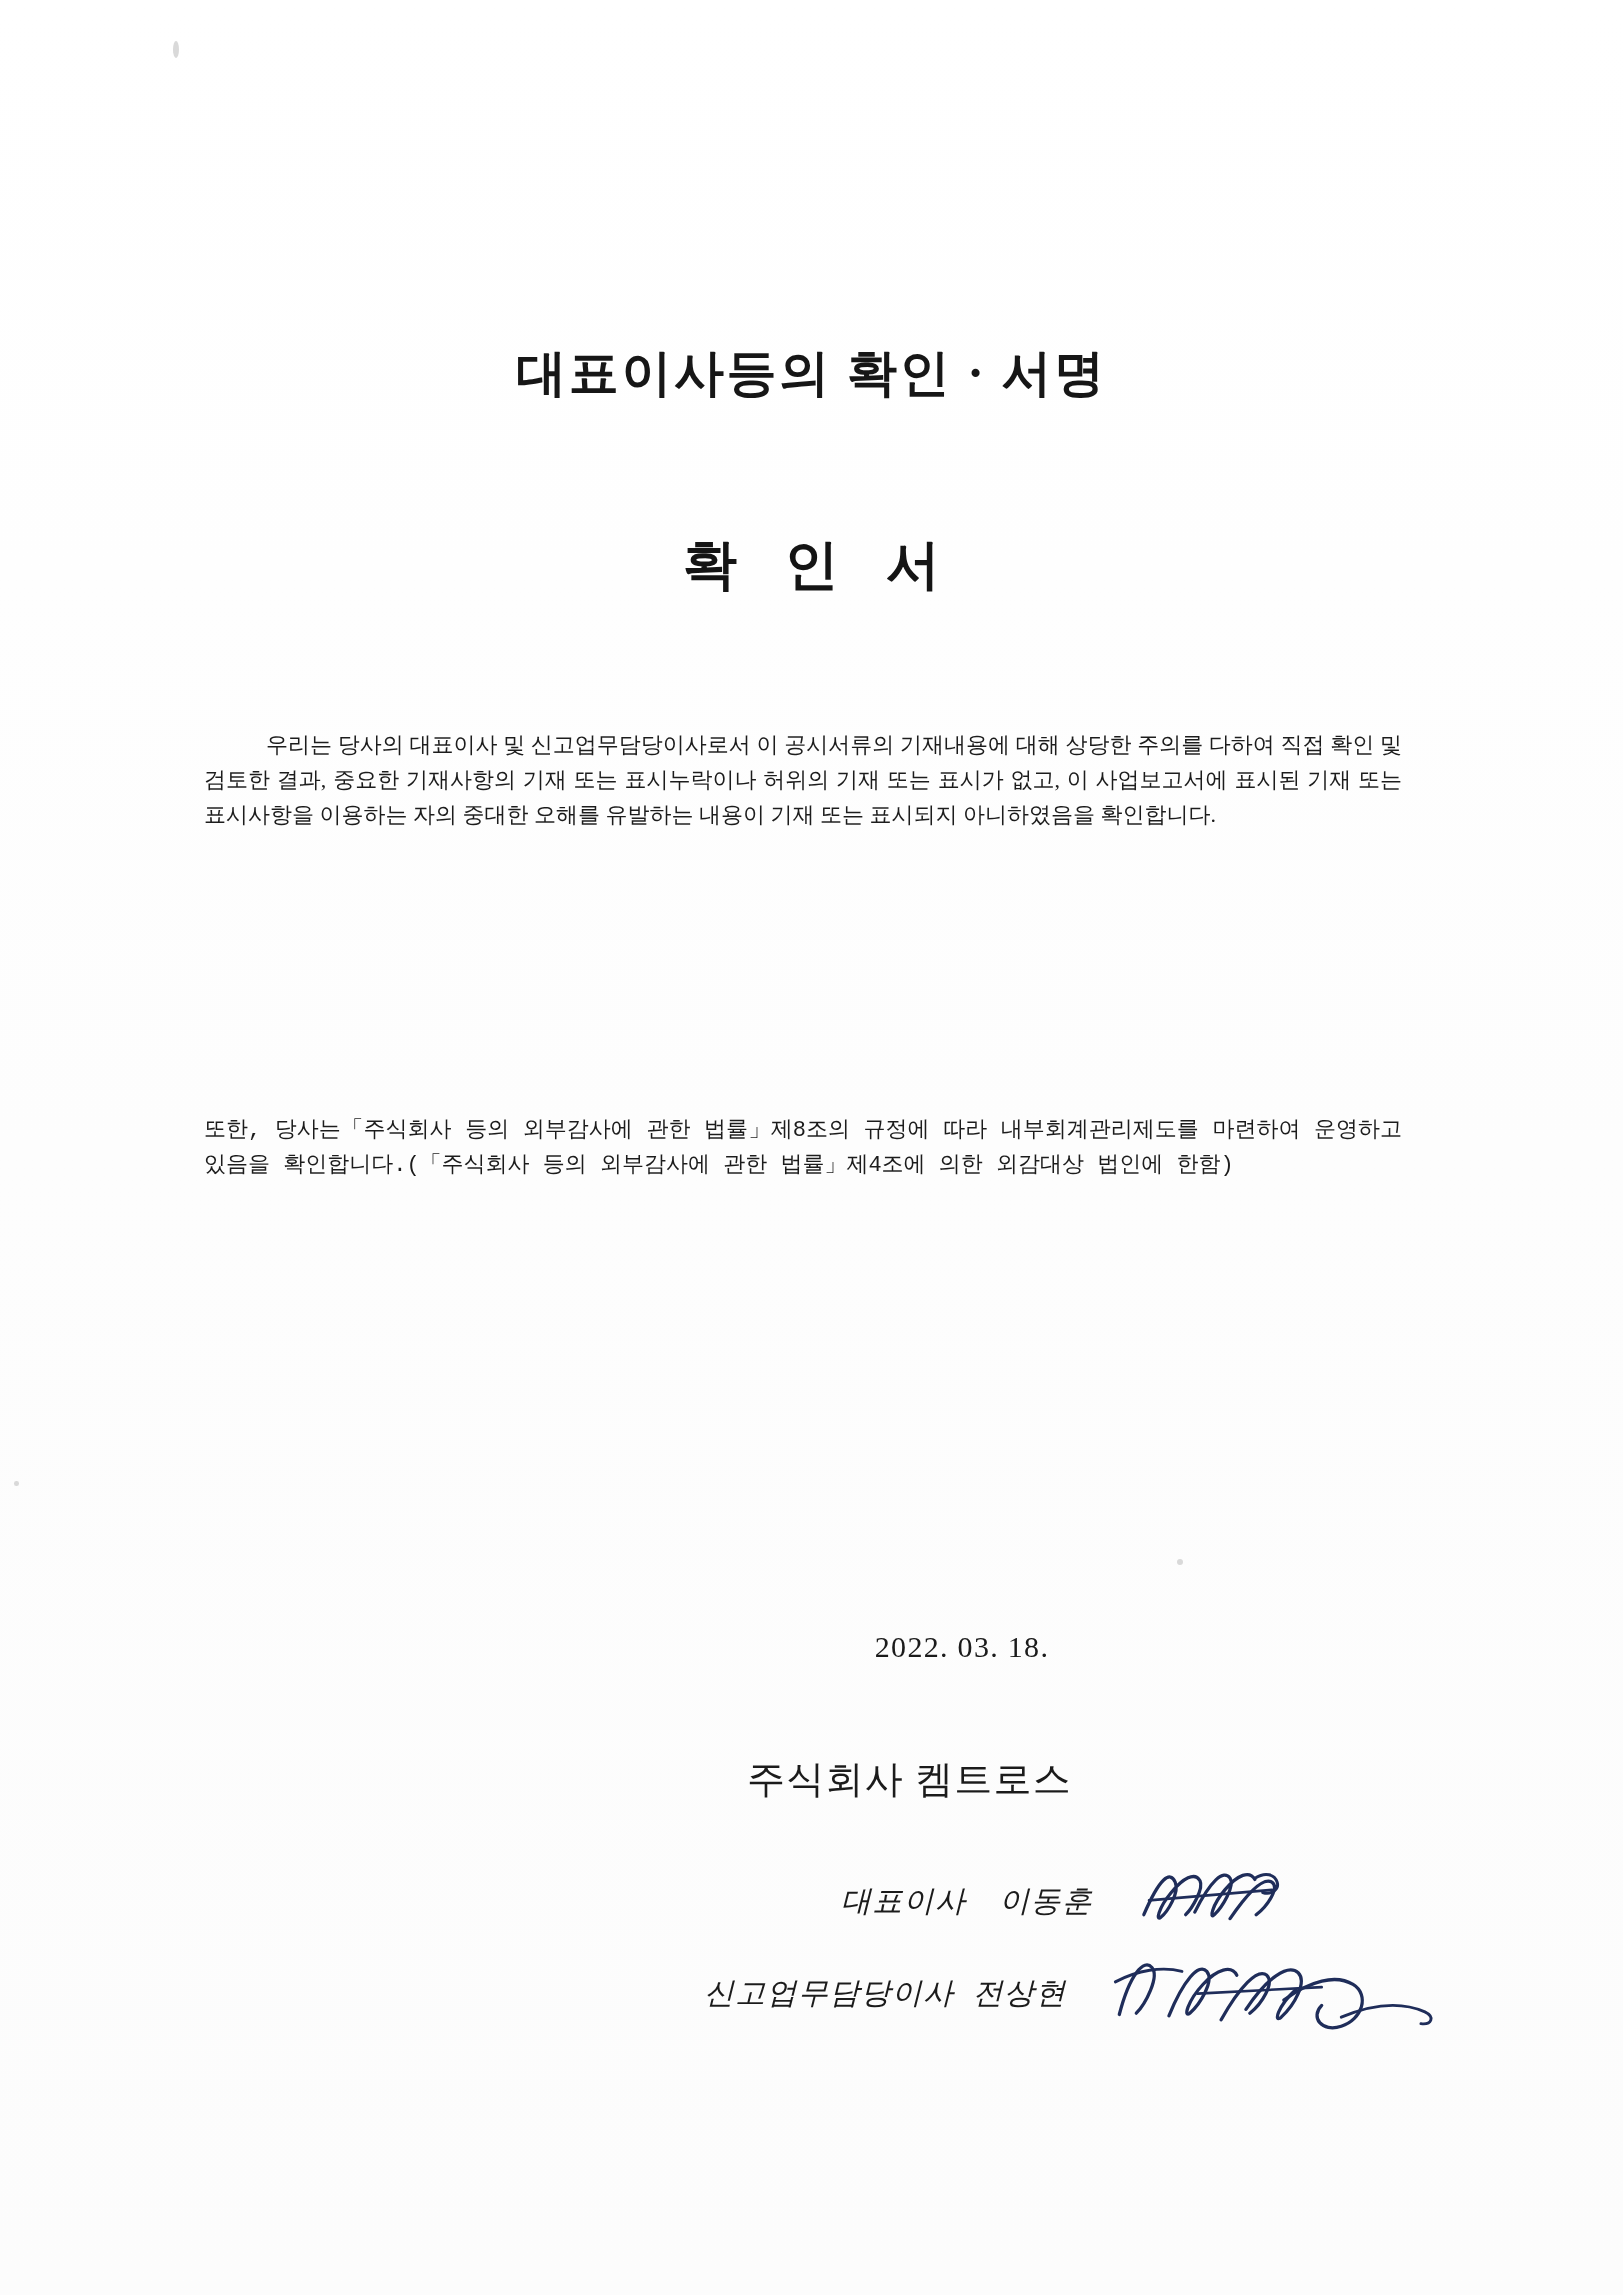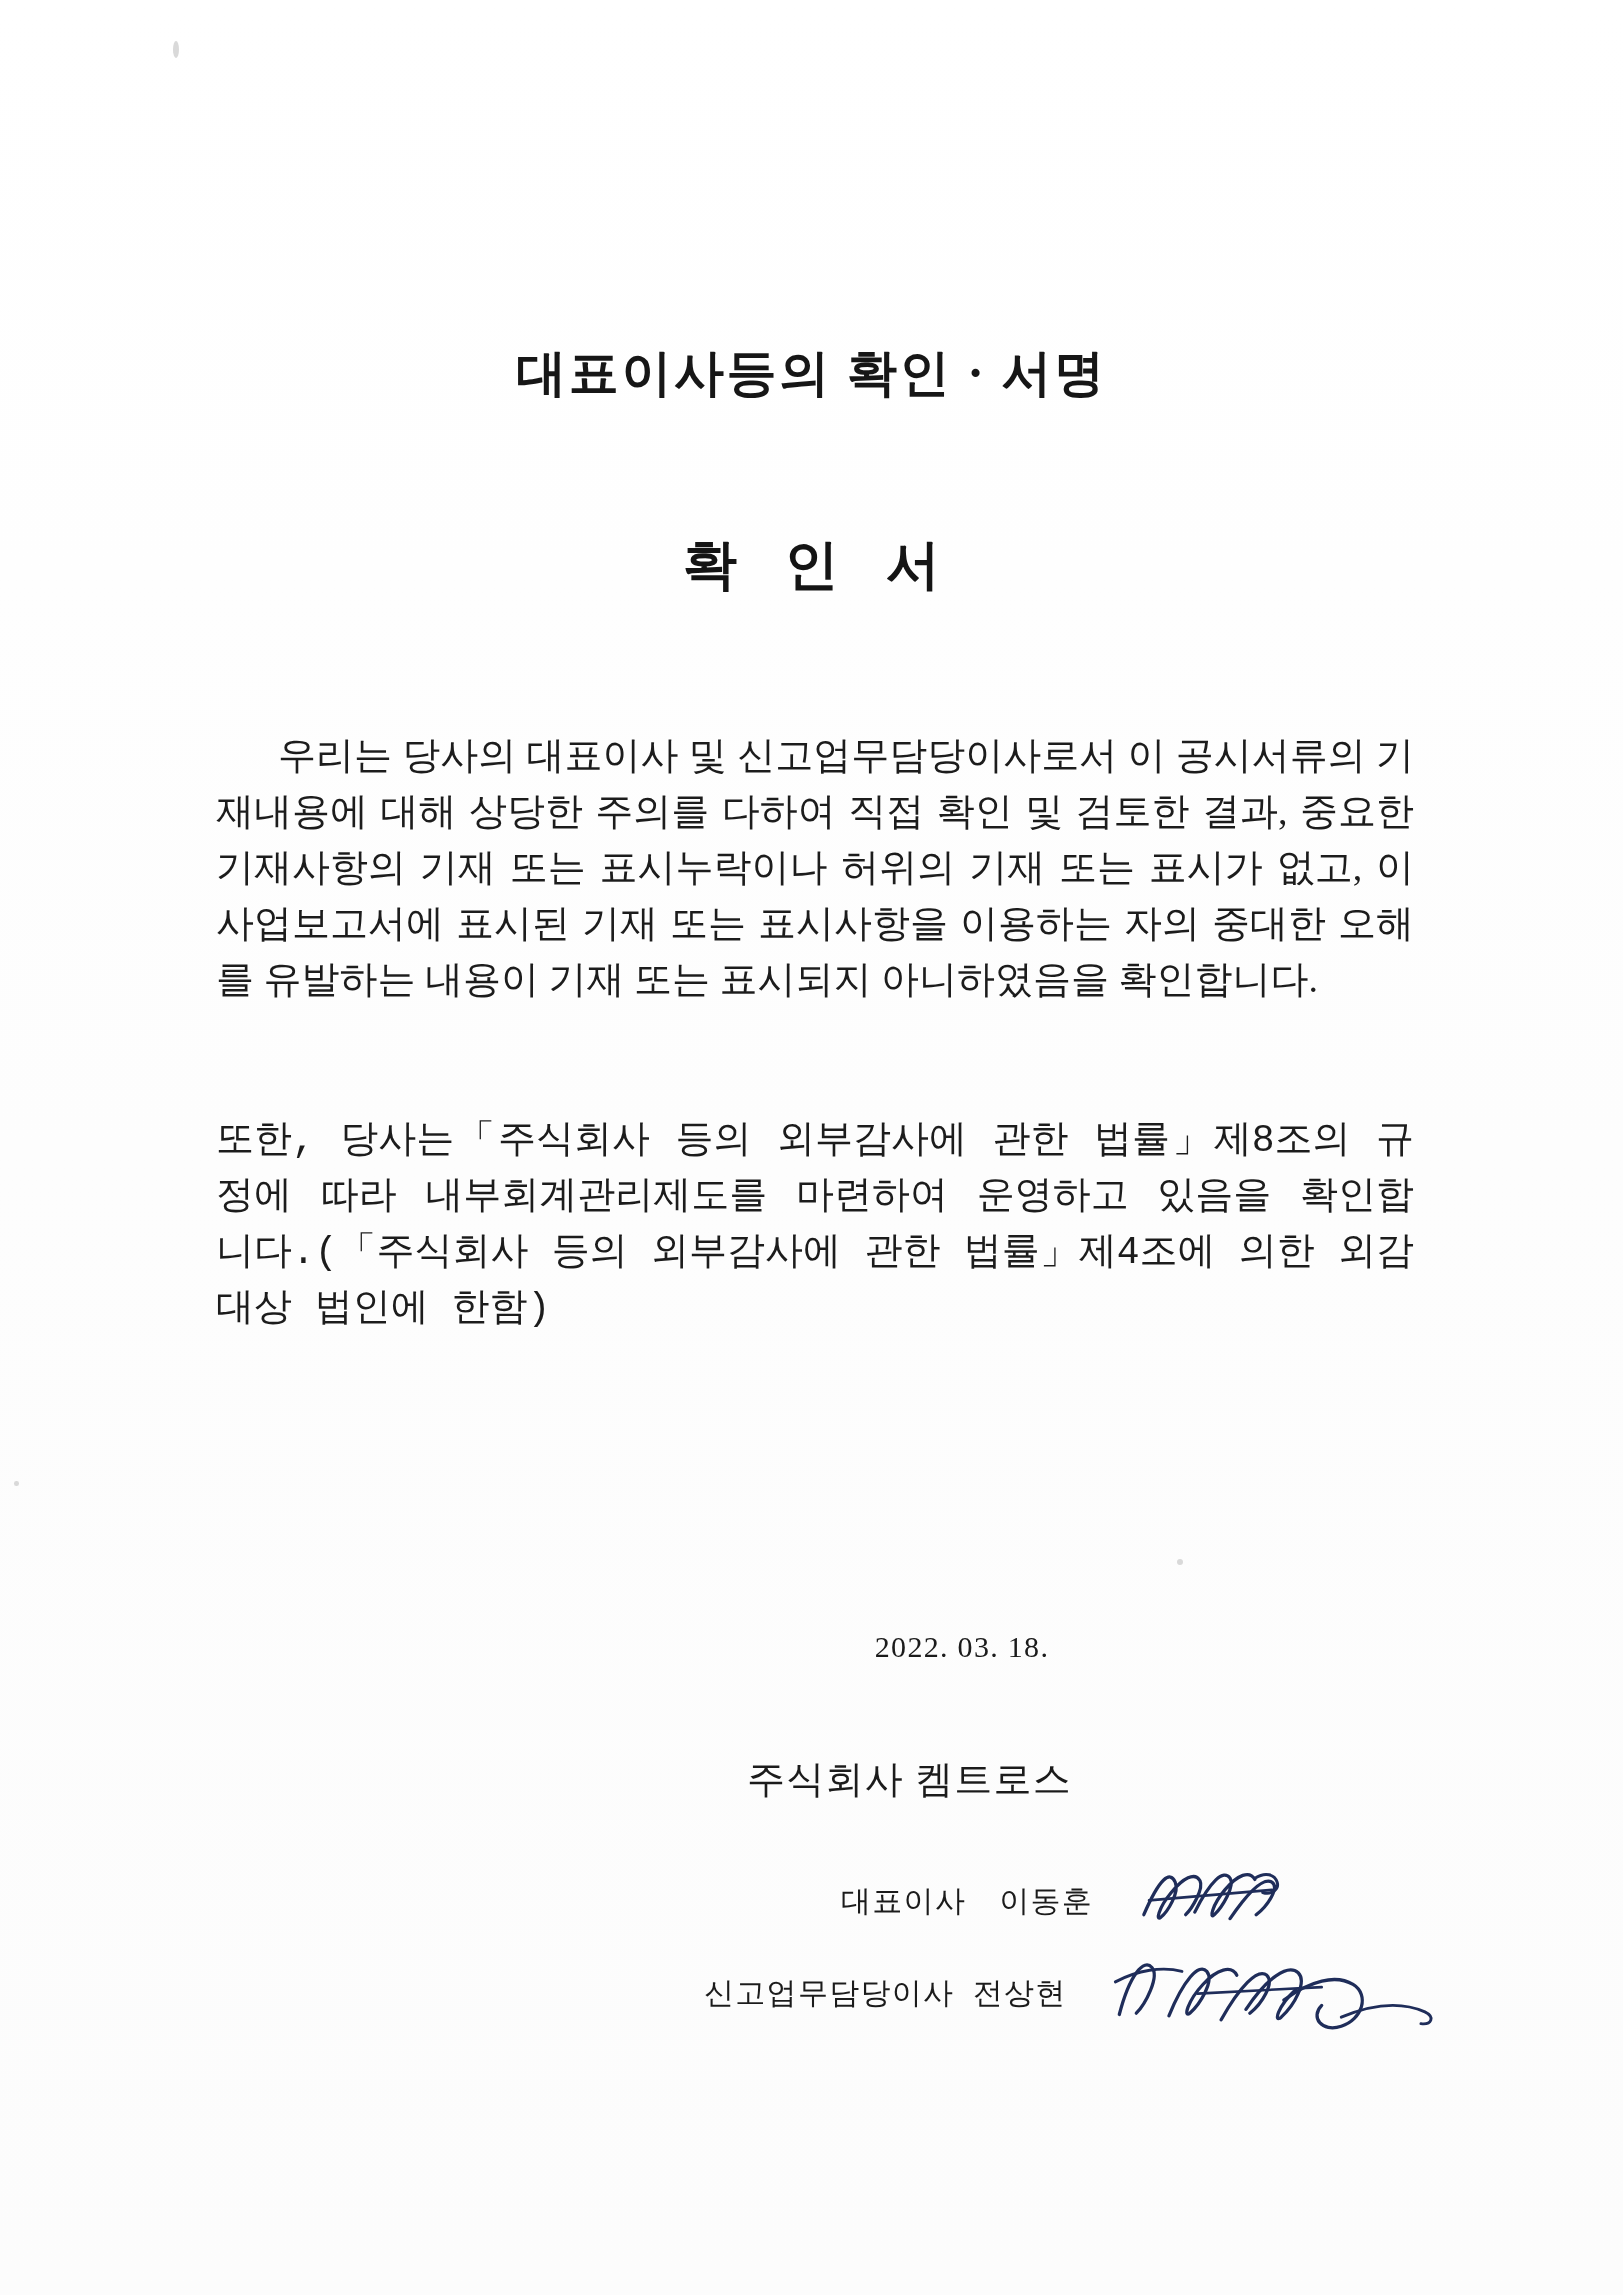--- a/index.html
+++ b/index.html
@@ -60,24 +60,24 @@
     font-size: 54px;
     font-weight: 700;
     letter-spacing: 17px;
     text-indent: 17px;
     color: #141414;
     margin-top: 12px;
   }
 
   .body-block {
     position: absolute;
-    left: 216px;
+    left: 204px;
     width: 1198px;
-    font-size: 38px;
-    line-height: 56px;
+    font-size: 22px;
+    line-height: 35px;
     text-align: justify;
     text-justify: inter-ideograph;
     color: #1c1c1c;
   }
 
   .para-1 {
     top: 727px;
   }
   .para-1 .lead {
     display: inline-block;
@@ -124,20 +124,21 @@
     font-size: 30px;
     letter-spacing: 1.3px;
   }
   .signer-ceo { top: 1872px; }
   .signer-officer { top: 1964px; }
 
   .signer-inner {
     display: flex;
     align-items: center;
     justify-content: flex-start;
+    font-style: italic;
   }
   .signer-ceo .signer-inner { padding-left: 841px; }
   .signer-officer .signer-inner { padding-left: 704px; }
 
   .signer-name {
     white-space: nowrap;
   }
 
   .signature {
     position: relative;

